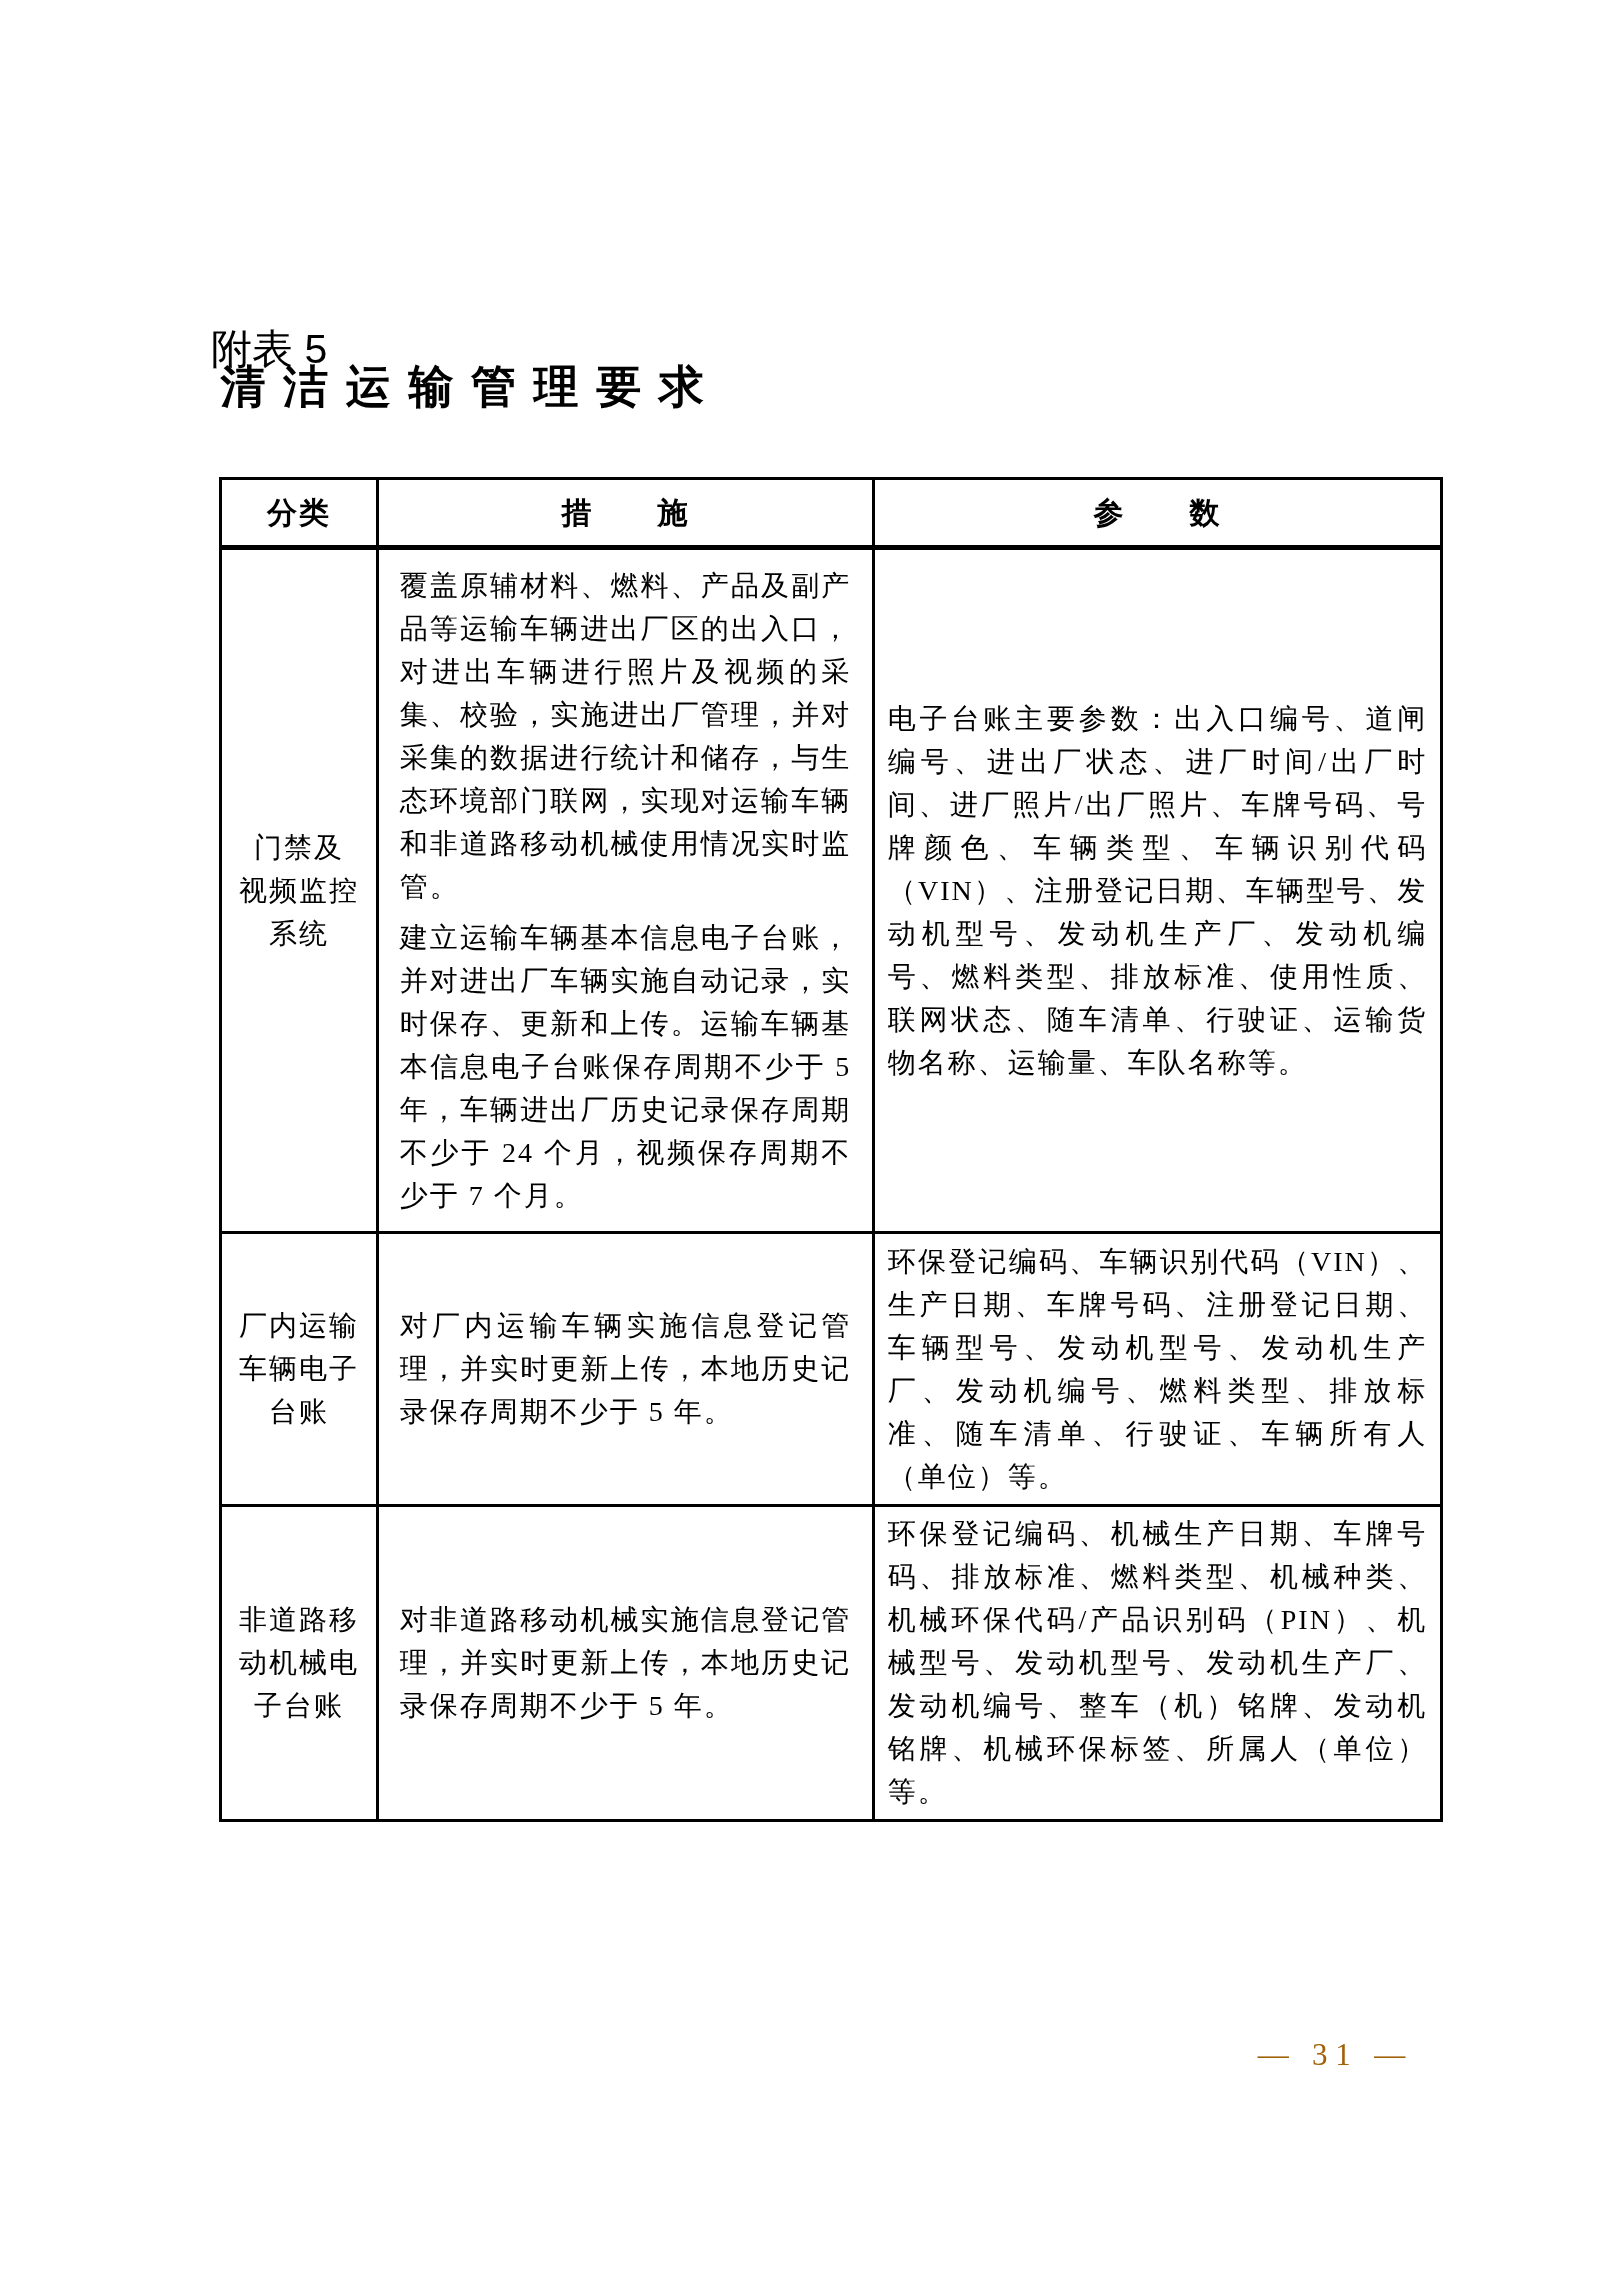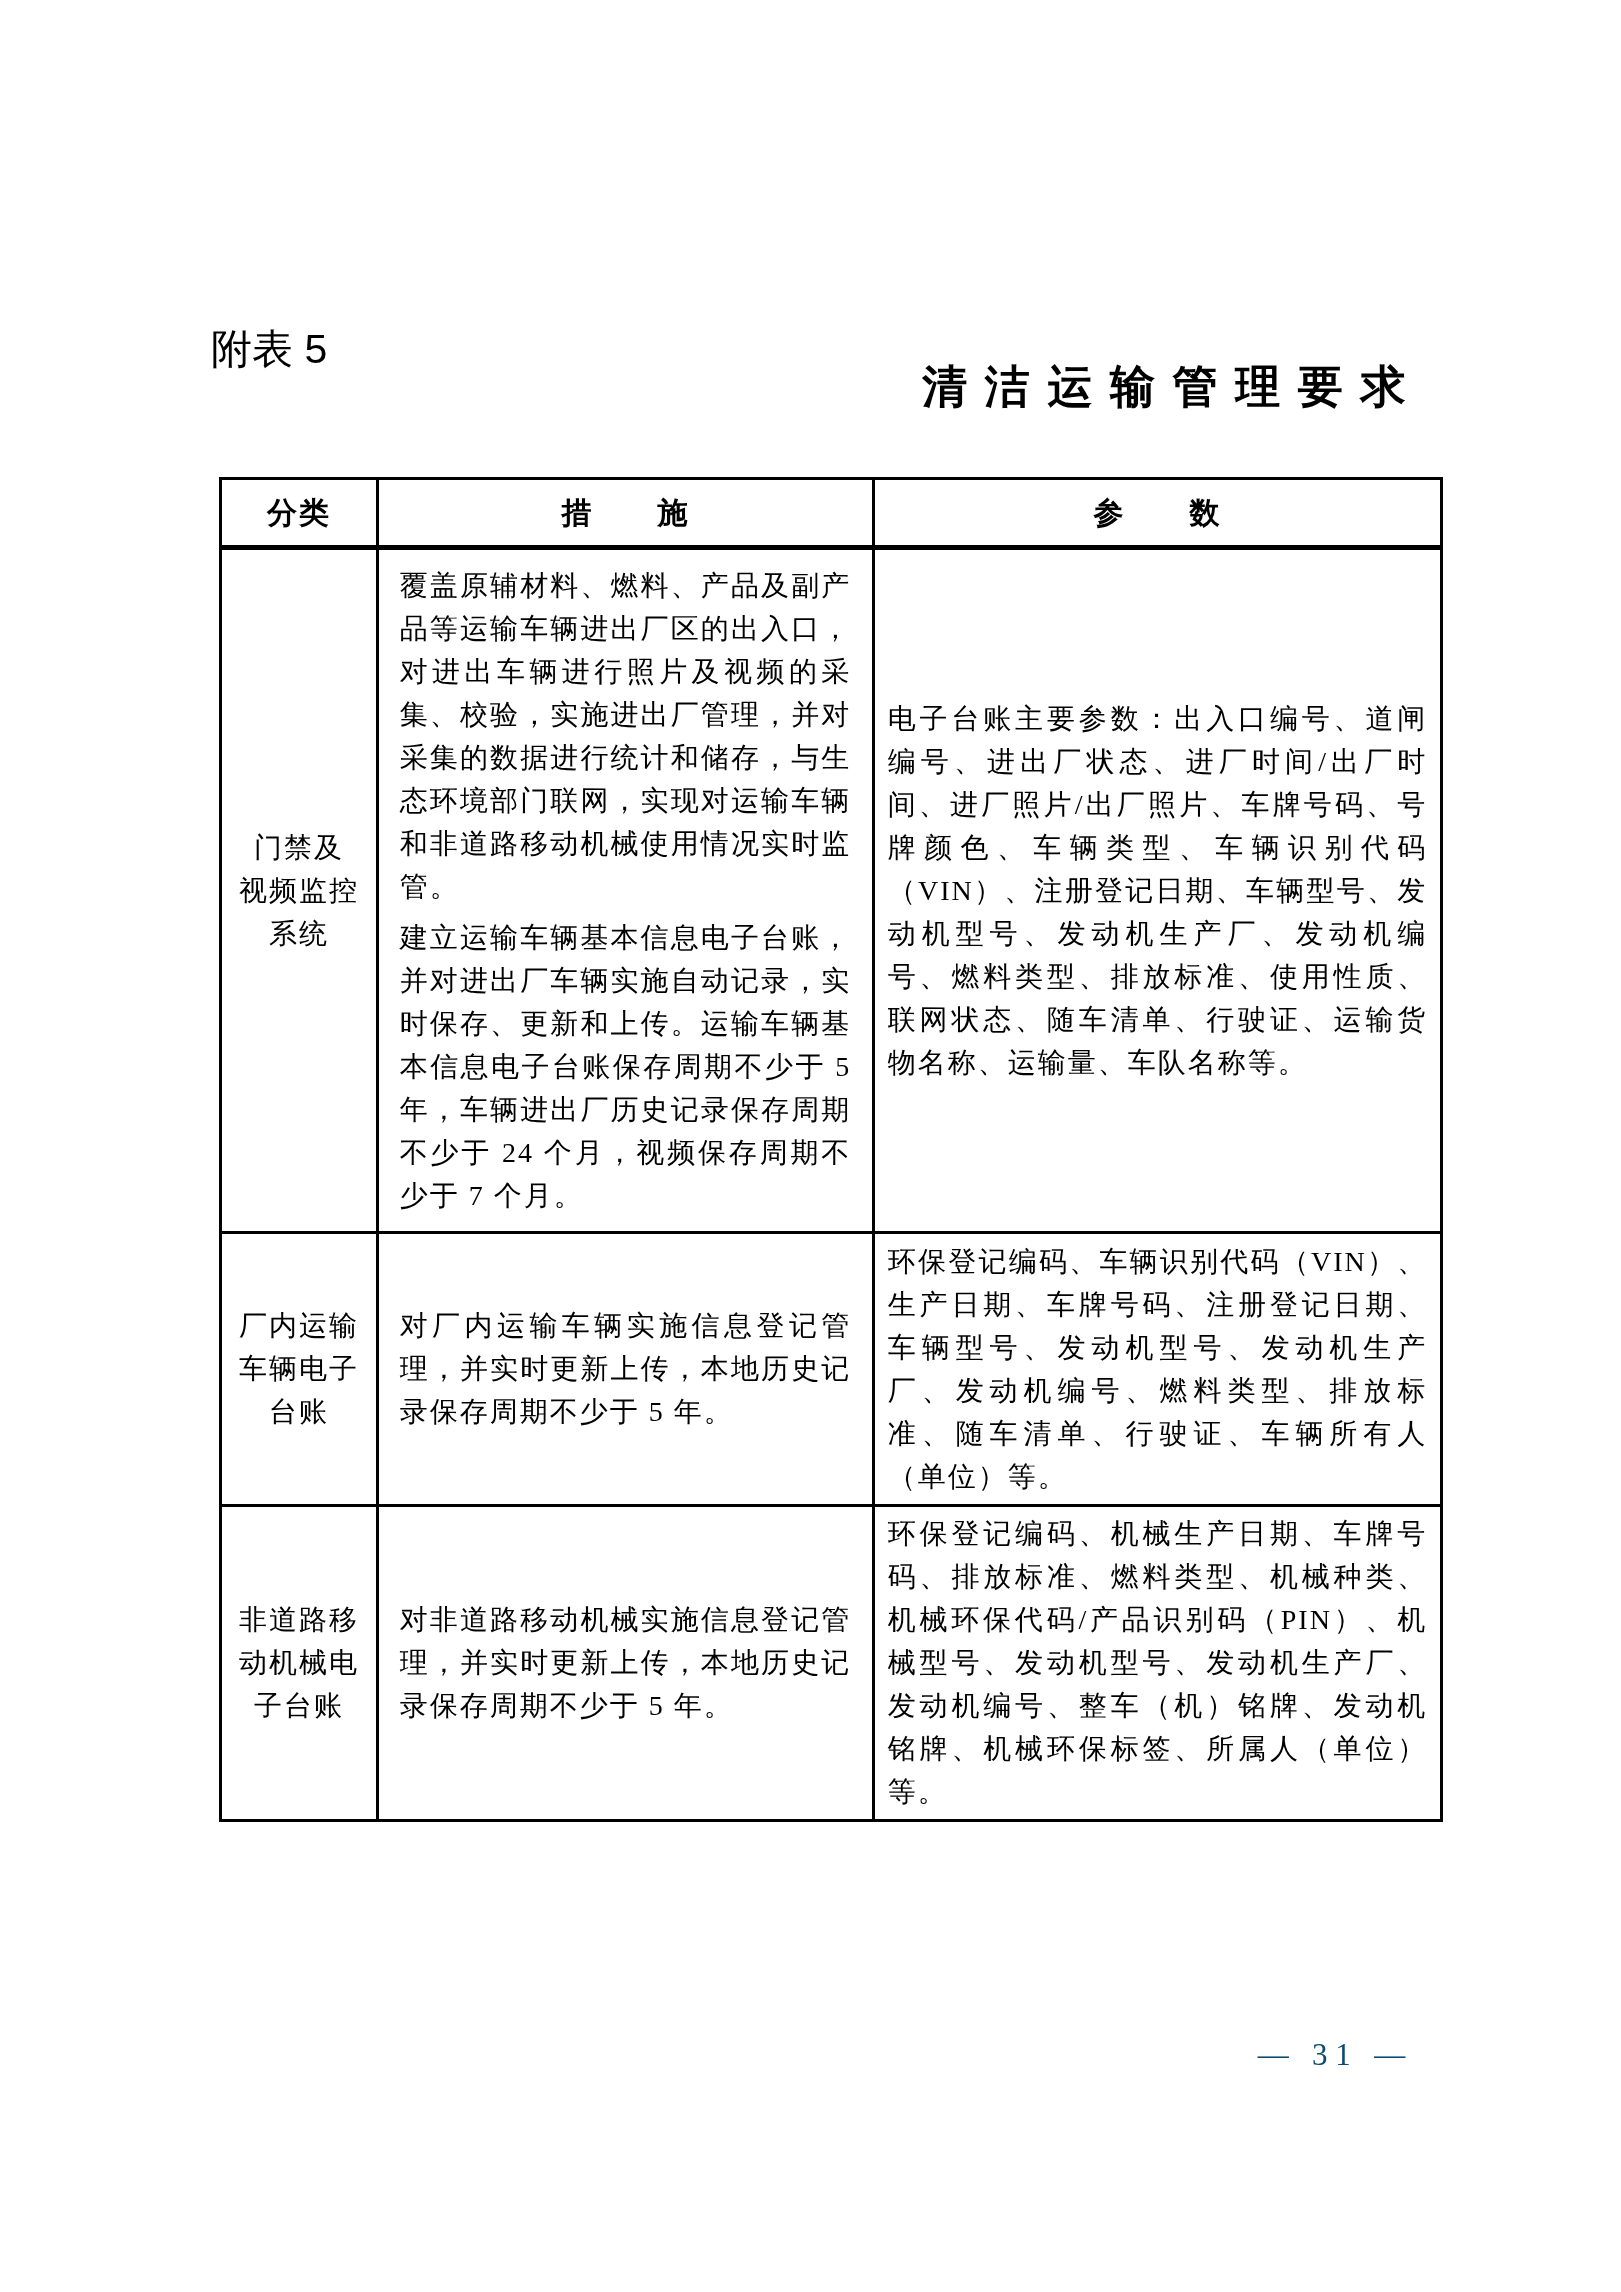--- a/index.html
+++ b/index.html
@@ -19,21 +19,21 @@
     font-family: "Liberation Sans", "DejaVu Sans", sans-serif;
     font-size: 41px;
     line-height: 59px;
     color: #000;
   }
   .doc-title {
     position: absolute;
     left: 203px;
     top: 355px;
     width: 1220px;
-    text-align: right;
+    text-align: left;
     font-family: "Liberation Sans", "DejaVu Sans", sans-serif;
     font-weight: bold;
     font-size: 45px;
     line-height: 63px;
     letter-spacing: 17.6px;
     text-indent: 17.6px;
     color: #000;
   }
   table.req-table {
     position: absolute;
@@ -92,21 +92,21 @@
     text-align-last: left;
     color: #000;
   }
   .page-number {
     position: absolute;
     top: 2037px;
     right: 208px;
     font-family: "Liberation Serif", "DejaVu Serif", serif;
     font-size: 31px;
     letter-spacing: 7.8px;
-    color: #0c4a6e;
+    color: #a16207;
   }
 </style>
 </head>
 <body>
 
 <div class="page">
 
   <div class="annex-label">附表 5</div>
 
   <div class="doc-title">清洁运输管理要求</div>

